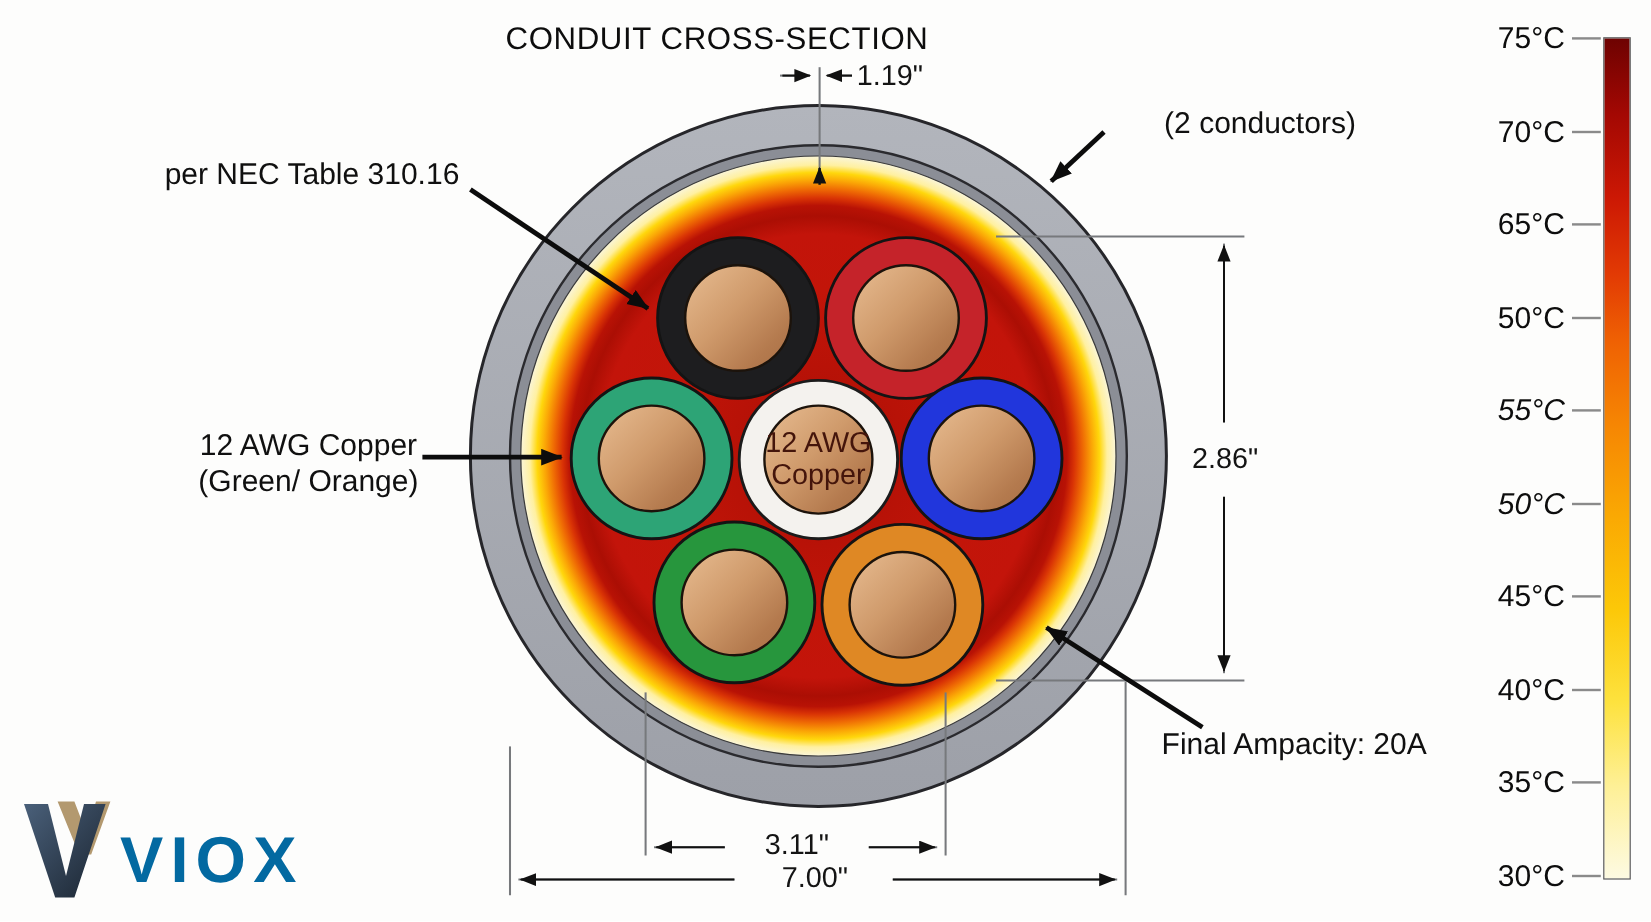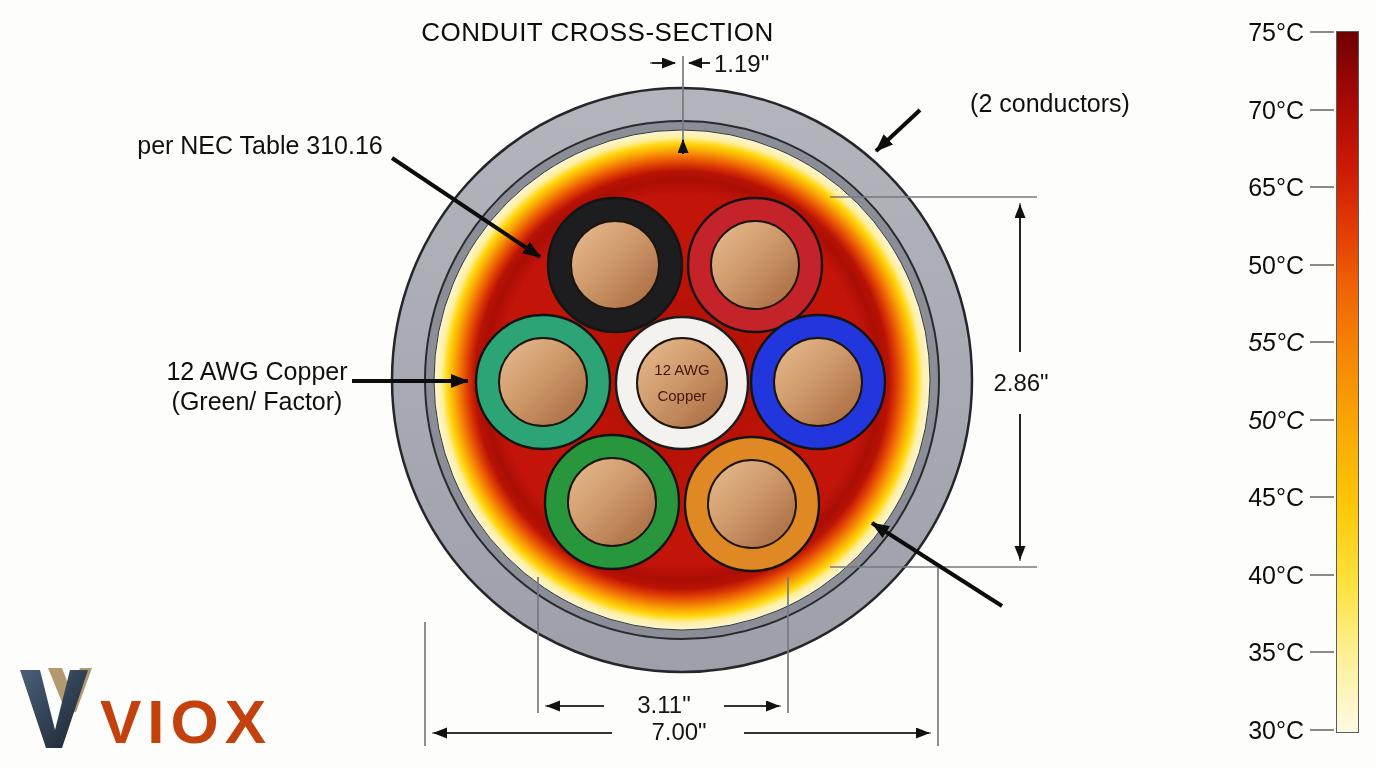--- a/index.html
+++ b/index.html
@@ -11,38 +11,38 @@
   .lbl{position:absolute;color:#101010;white-space:nowrap;}
   .title{
     left:0;top:17px;width:1195px;text-align:center;
     font-size:26px;letter-spacing:.5px;color:#0d0d0d;
   }
   .ann{font-size:25px;line-height:30px;text-align:center;transform:translateX(-50%);}
   .ann-right{font-size:25px;}
   .dim{font-size:24px;color:#141414;}
   .dim.center{transform:translate(-50%,-50%);}
   .center-wire-label{
-    font-size:15px;line-height:26px;text-align:center;color:#44150b;
+    font-size:24px;line-height:26px;text-align:center;color:#44150b;
     transform:translate(-50%,-50%);
   }
   .colorbar{
     position:absolute;left:1336px;top:31px;width:21px;height:700px;
     border:1px solid #5a5a5a;
     background:linear-gradient(to bottom,
       #6e0201 0%,#a30803 9%,#cc1804 19%,#e23a04 28%,#ef6103 36%,
       #f68603 46%,#faa903 57%,#fcc808 68%,#fde23e 79%,#fef096 89%,#fdfae2 100%);
   }
   .cbar-tick{position:absolute;left:1310px;width:24px;height:2px;background:#8a8a8a;}
   .cbar-label{
     position:absolute;left:1232px;width:72px;height:30px;line-height:30px;
     text-align:right;font-size:25px;color:#0d0d0d;
   }
   .wordmark{
-    position:absolute;left:100px;top:686px;font-size:62px;font-weight:bold;
-    letter-spacing:6px;color:#c2410c;
+    position:absolute;left:100px;top:686px;font-size:54px;font-weight:bold;
+    letter-spacing:6px;color:#0369a1;
   }
 </style>
 </head>
 <body>
 
 <div class="stage">
 
   <svg class="diagram" width="1376" height="768" viewBox="0 0 1376 768">
     <defs>
       <linearGradient id="gCopper" x1="0" y1="0" x2="1" y2="1">
@@ -164,23 +164,24 @@
   <div class="lbl ann" style="left:260px;top:130px;">
     <div>per NEC Table 310.16</div>
   </div>
 
   <div class="lbl ann" style="left:1050px;top:88px;">
     <div>(2 conductors)</div>
   </div>
 
   <div class="lbl ann" style="left:257px;top:356px;">
     <div>12 AWG Copper</div>
-    <div>(Green/ Factor)</div>
-  </div>
-
+    <div>(Green/ Orange)</div>
+  </div>
+
+  <div class="lbl ann-right" style="left:968px;top:606px;">Final Ampacity: 20A</div>
 
   <div class="lbl center-wire-label" style="left:682px;top:383px;">
     <div>12 AWG</div>
     <div>Copper</div>
   </div>
 
   <div class="lbl dim center" style="left:1021px;top:383px;">2.86"</div>
   <div class="lbl dim center" style="left:664px;top:705px;">3.11"</div>
   <div class="lbl dim center" style="left:679px;top:732px;">7.00"</div>
 

